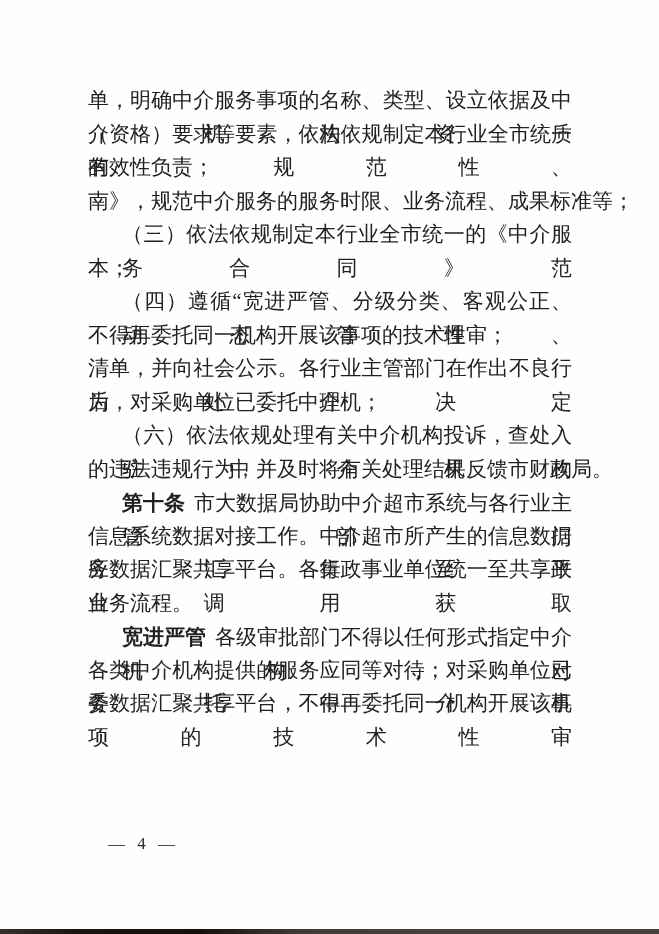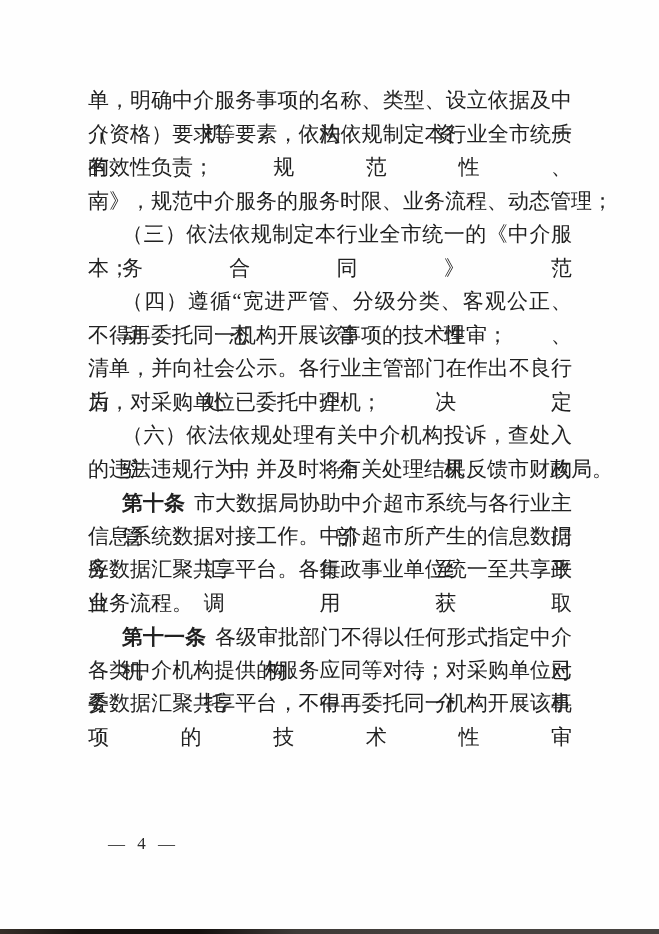--- a/index.html
+++ b/index.html
@@ -62,34 +62,34 @@
   }
 </style>
 </head>
 <body>
 
 <div class="page">
   <main class="body-text">
       <div class="line j">单，明确中介服务事项的名称、类型、设立依据及中介机构资质</div>
       <div class="line j">（资格）要求等要素，依法依规制定本行业全市统一的、规范性、</div>
       <div class="line">有效性负责；</div>
-      <div class="line">南》，规范中介服务的服务时限、业务流程、动态管理；</div>
+      <div class="line">南》，规范中介服务的服务时限、业务流程、成果标准等；</div>
       <div class="line indent j">（三）依法依规制定本行业全市统一的《中介服务合同》范</div>
       <div class="line">本；</div>
       <div class="line indent j">（四）遵循“宽进严管、分级分类、客观公正、动态管理、</div>
       <div class="line">不得再委托同一机构开展该事项的技术性审；</div>
       <div class="line j">清单，并向社会公示。各行业主管部门在作出不良行为处理决定</div>
       <div class="line">后，对采购单位已委托中介机；</div>
       <div class="line indent j">（六）依法依规处理有关中介机构投诉，查处入驻中介机构</div>
       <div class="line">的违法违规行为，并及时将有关处理结果反馈市财政局。</div>
       <div class="line indent j"><span class="bold-run">第十条</span>市大数据局协助中介超市系统与各行业主管部门</div>
       <div class="line j">信息系统数据对接工作。中介超市所产生的信息数据应汇集至政</div>
       <div class="line j">务数据汇聚共享平台。各行政事业单位统一至共享平台调用获取</div>
       <div class="line">业务流程。</div>
-      <div class="line indent j"><span class="bold-run">第十一条</span>各级审批部门不得以任何形式指定中介机构，对</div>
+      <div class="line indent j"><span class="bold-run">宽进严管</span>各级审批部门不得以任何形式指定中介机构，对</div>
       <div class="line j">各类中介机构提供的服务应同等对待；对采购单位已委托中介机</div>
       <div class="line j">务数据汇聚共享平台，不得再委托同一机构开展该事项的技术性审</div>
     </main>
 
   <div class="page-number">— 4 —</div>
 
   <div class="scan-edge"></div>
 </div>
 
 </body></html>

